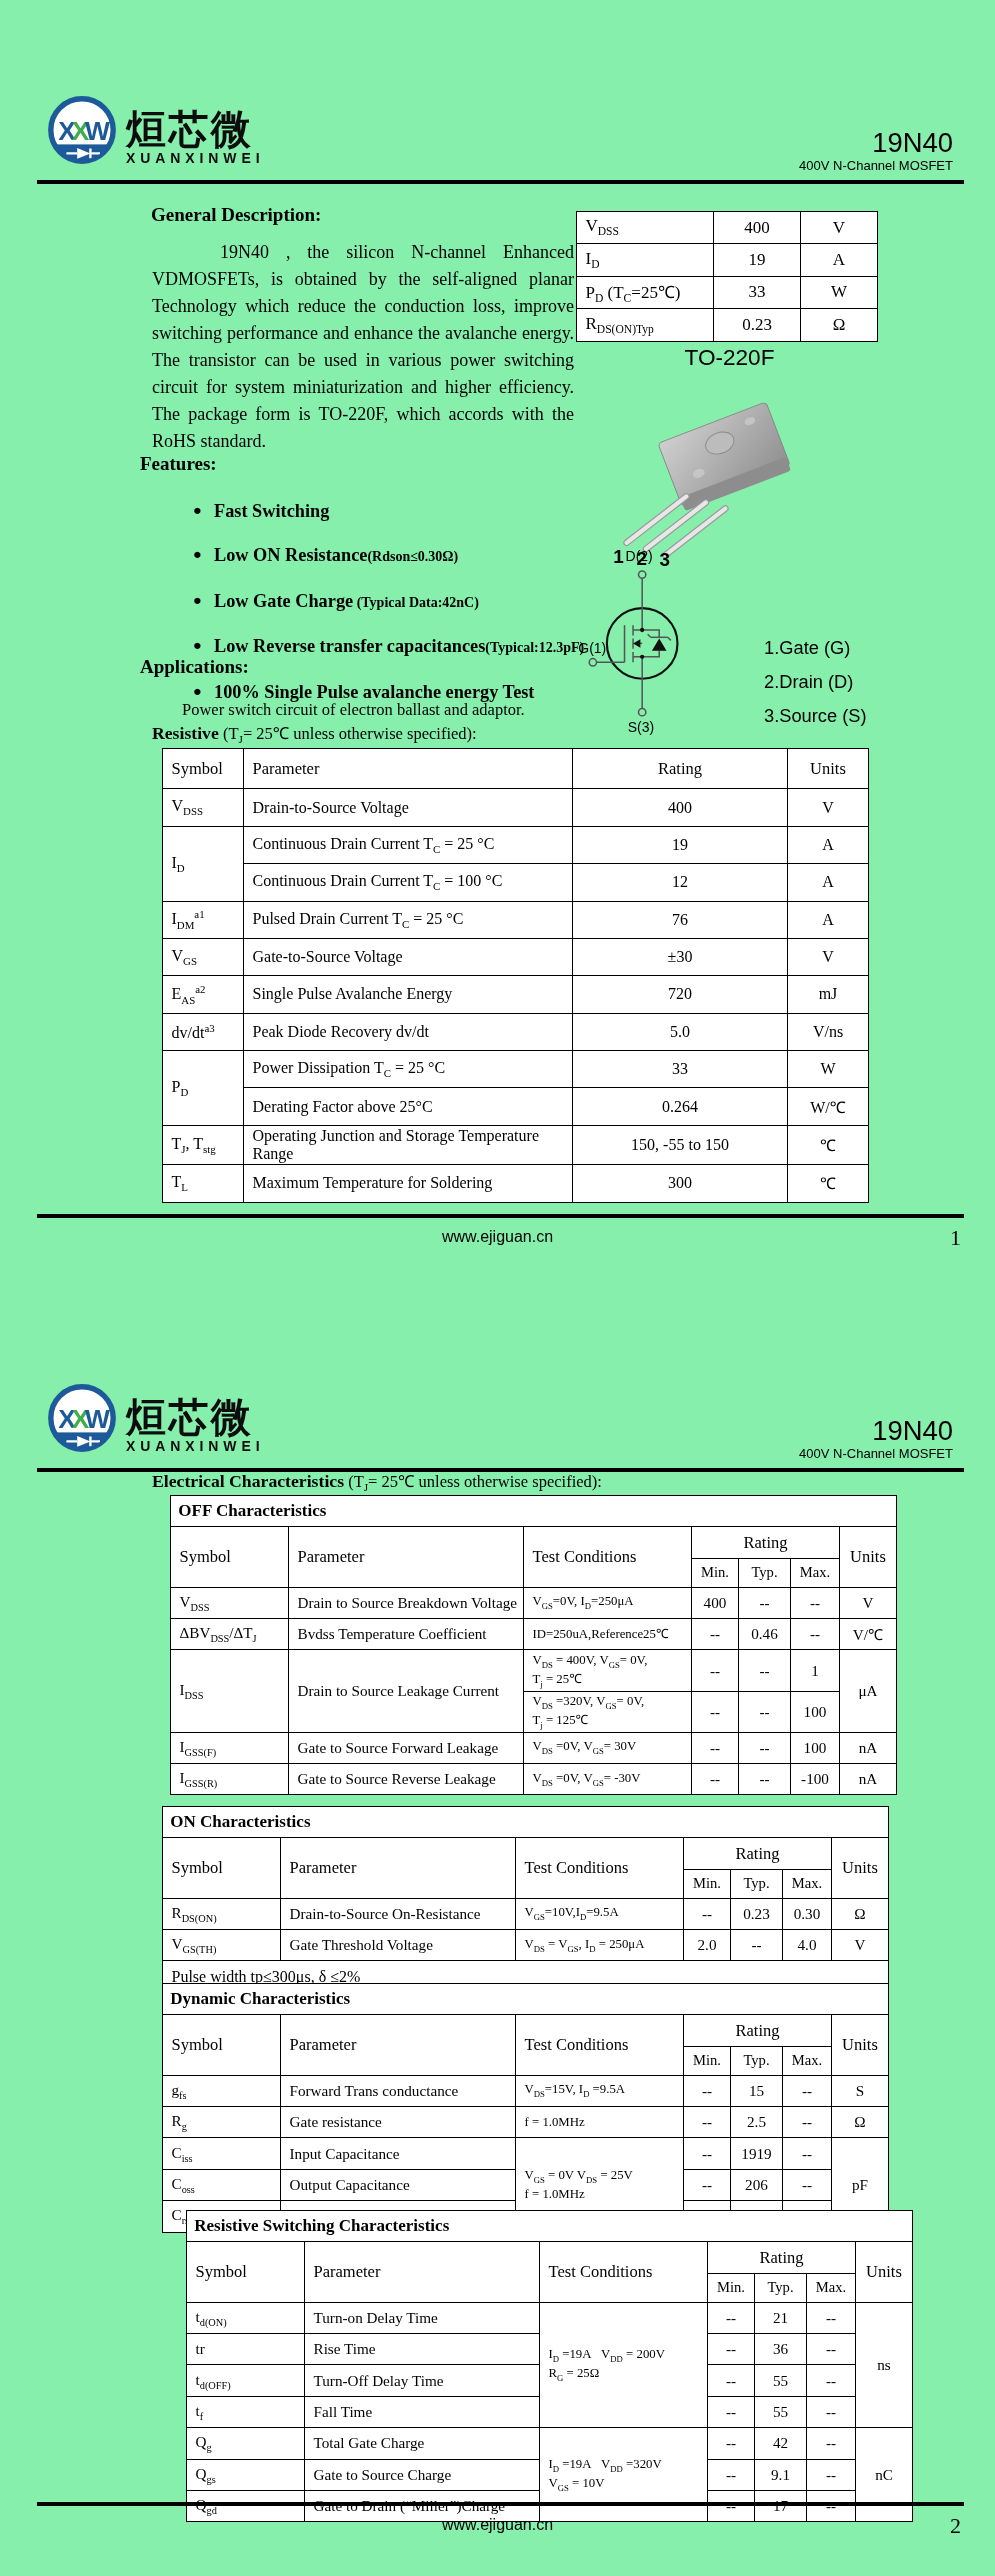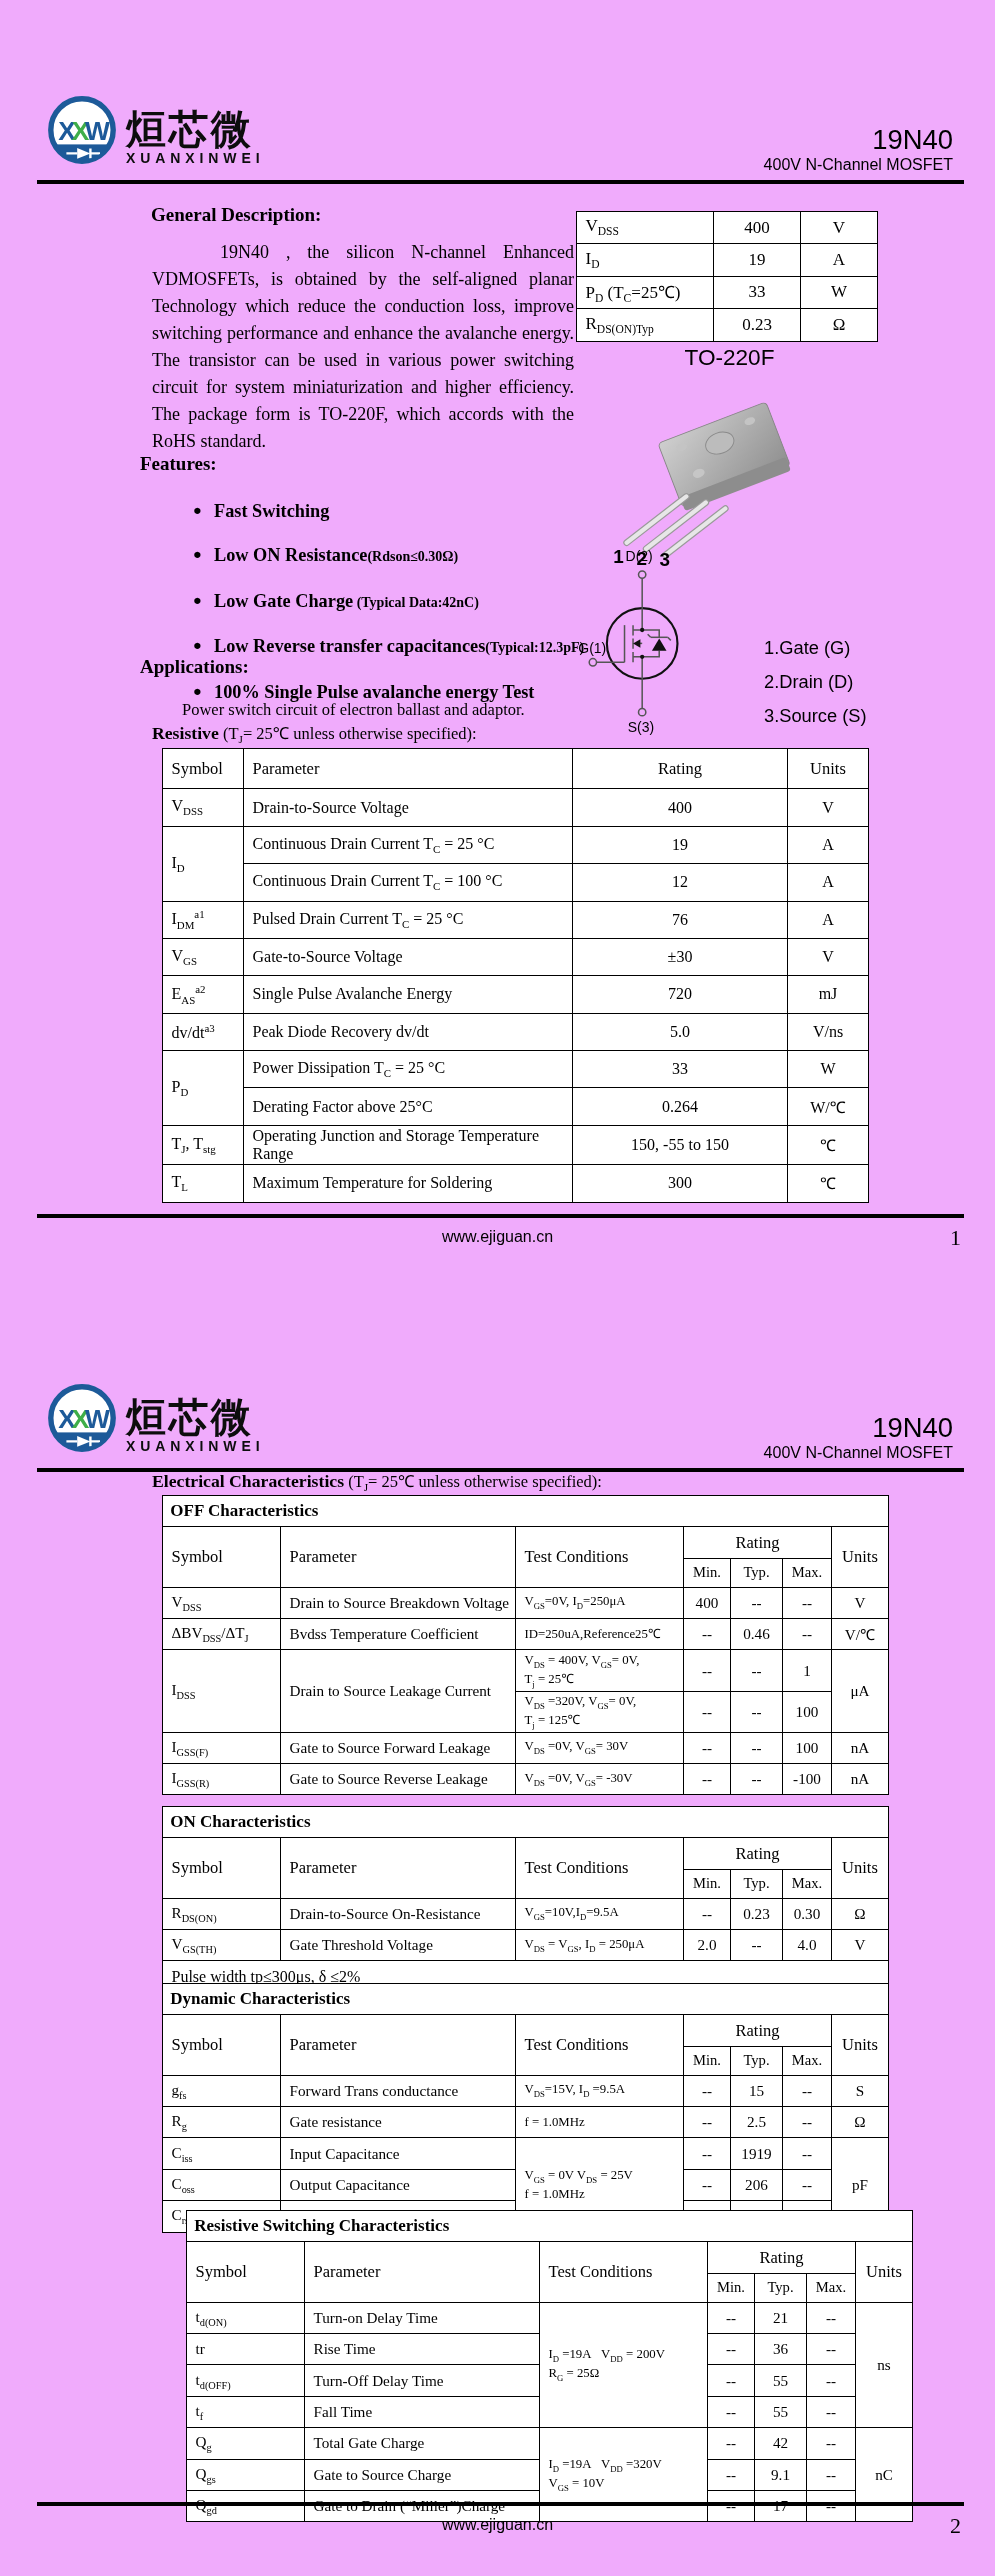--- a/index.html
+++ b/index.html
@@ -1,28 +1,28 @@
 <!DOCTYPE html>
 <html style="font-size:9.8px"><head>
 <meta charset="utf-8">
 <style>
   html,body{margin:0;padding:0;background:#ffffff;}
   body{width:995px;font-family:"Liberation Serif",serif;color:#000;}
-  .page{position:relative;width:995px;height:1288px;background:#f0abfc;overflow:hidden;}
+  .page{position:relative;width:995px;height:1288px;background:#86efac;overflow:hidden;}
 
   
   .hdr{position:absolute;left:37px;top:78px;width:927px;height:102px;border-bottom:4.3px solid #000;}
   .logo{position:absolute;left:8.5px;top:16px;display:flex;align-items:flex-end;}
   .logo-mark{width:72px;height:72px;}
   .logo-text{margin-left:8.5px;}
   .logo-cn{font-family:"Liberation Sans",sans-serif;font-weight:bold;font-size:40px;line-height:1.0;letter-spacing:2.4px;color:#0d0d0d;}
   .logo-en{font-family:"Liberation Sans",sans-serif;font-weight:700;font-size:14px;letter-spacing:4.9px;color:#0d0d0d;margin-top:1.2px;}
   .hdr-right{position:absolute;right:11px;bottom:6.1px;text-align:right;font-family:"Liberation Sans",sans-serif;}
   .hdr-part{font-size:27.4px;line-height:1.1;}
-  .hdr-sub{font-size:16px;line-height:1.2;}
+  .hdr-sub{font-size:13px;line-height:1.2;}
 
   
   .ftr-rule{position:absolute;left:37px;top:1214px;width:927px;height:4.3px;background:#000;}
   .ftr-site{position:absolute;left:0;top:1228px;width:995px;text-align:center;font-family:"Liberation Sans",sans-serif;font-size:16px;}
   .ftr-page{position:absolute;right:34px;top:1225px;font-size:22px;font-family:"Liberation Serif",serif;}
 
   
   .sec-title{position:absolute;font-size:19px;font-weight:bold;}
   .gd-body{position:absolute;left:152px;top:239px;width:422px;font-size:18px;line-height:27px;text-align:justify;text-indent:68px;}
   .features-list{position:absolute;left:181px;top:485px;width:403px;list-style:none;margin:12px;padding:0;}
@@ -48,21 +48,21 @@
   .dt .ttl{text-align:left;font-weight:bold;font-size:17px;height:28px;padding-left:7.3px;}
   .dt .hd{font-size:16.5px;}
   .dt .mm{font-size:14.6px;height:25.6px;}
   .dt .note{font-size:16px;height:29px;}
   .quick td{height:29px;font-size:17px;}
   .abs-t td{height:34px;}
   .abs-t .hd{height:37px;}
   .rated td{height:28px;font-size:15.2px;}
   #abs-table{position:absolute;left:162px;top:748px;}
   .t2-wrap{position:absolute;left:162px;}
-  #tbl2-0{top:207px;} #tbl2-1{top:518px;} #tbl2-2{top:695px;} #tbl2-3{top:922px;padding-left:24px;}
+  #tbl2-0{top:207px;margin-left:8px;} #tbl2-1{top:518px;} #tbl2-2{top:695px;} #tbl2-3{top:922px;padding-left:24px;}
   sub{font-size:68%;} sup{font-size:68%;}
 </style>
 </head>
 <body>
 
 <div class="page">
 
   <div class="hdr">
     <div class="logo">
       <svg class="logo-mark" viewBox="0 0 120 120">

